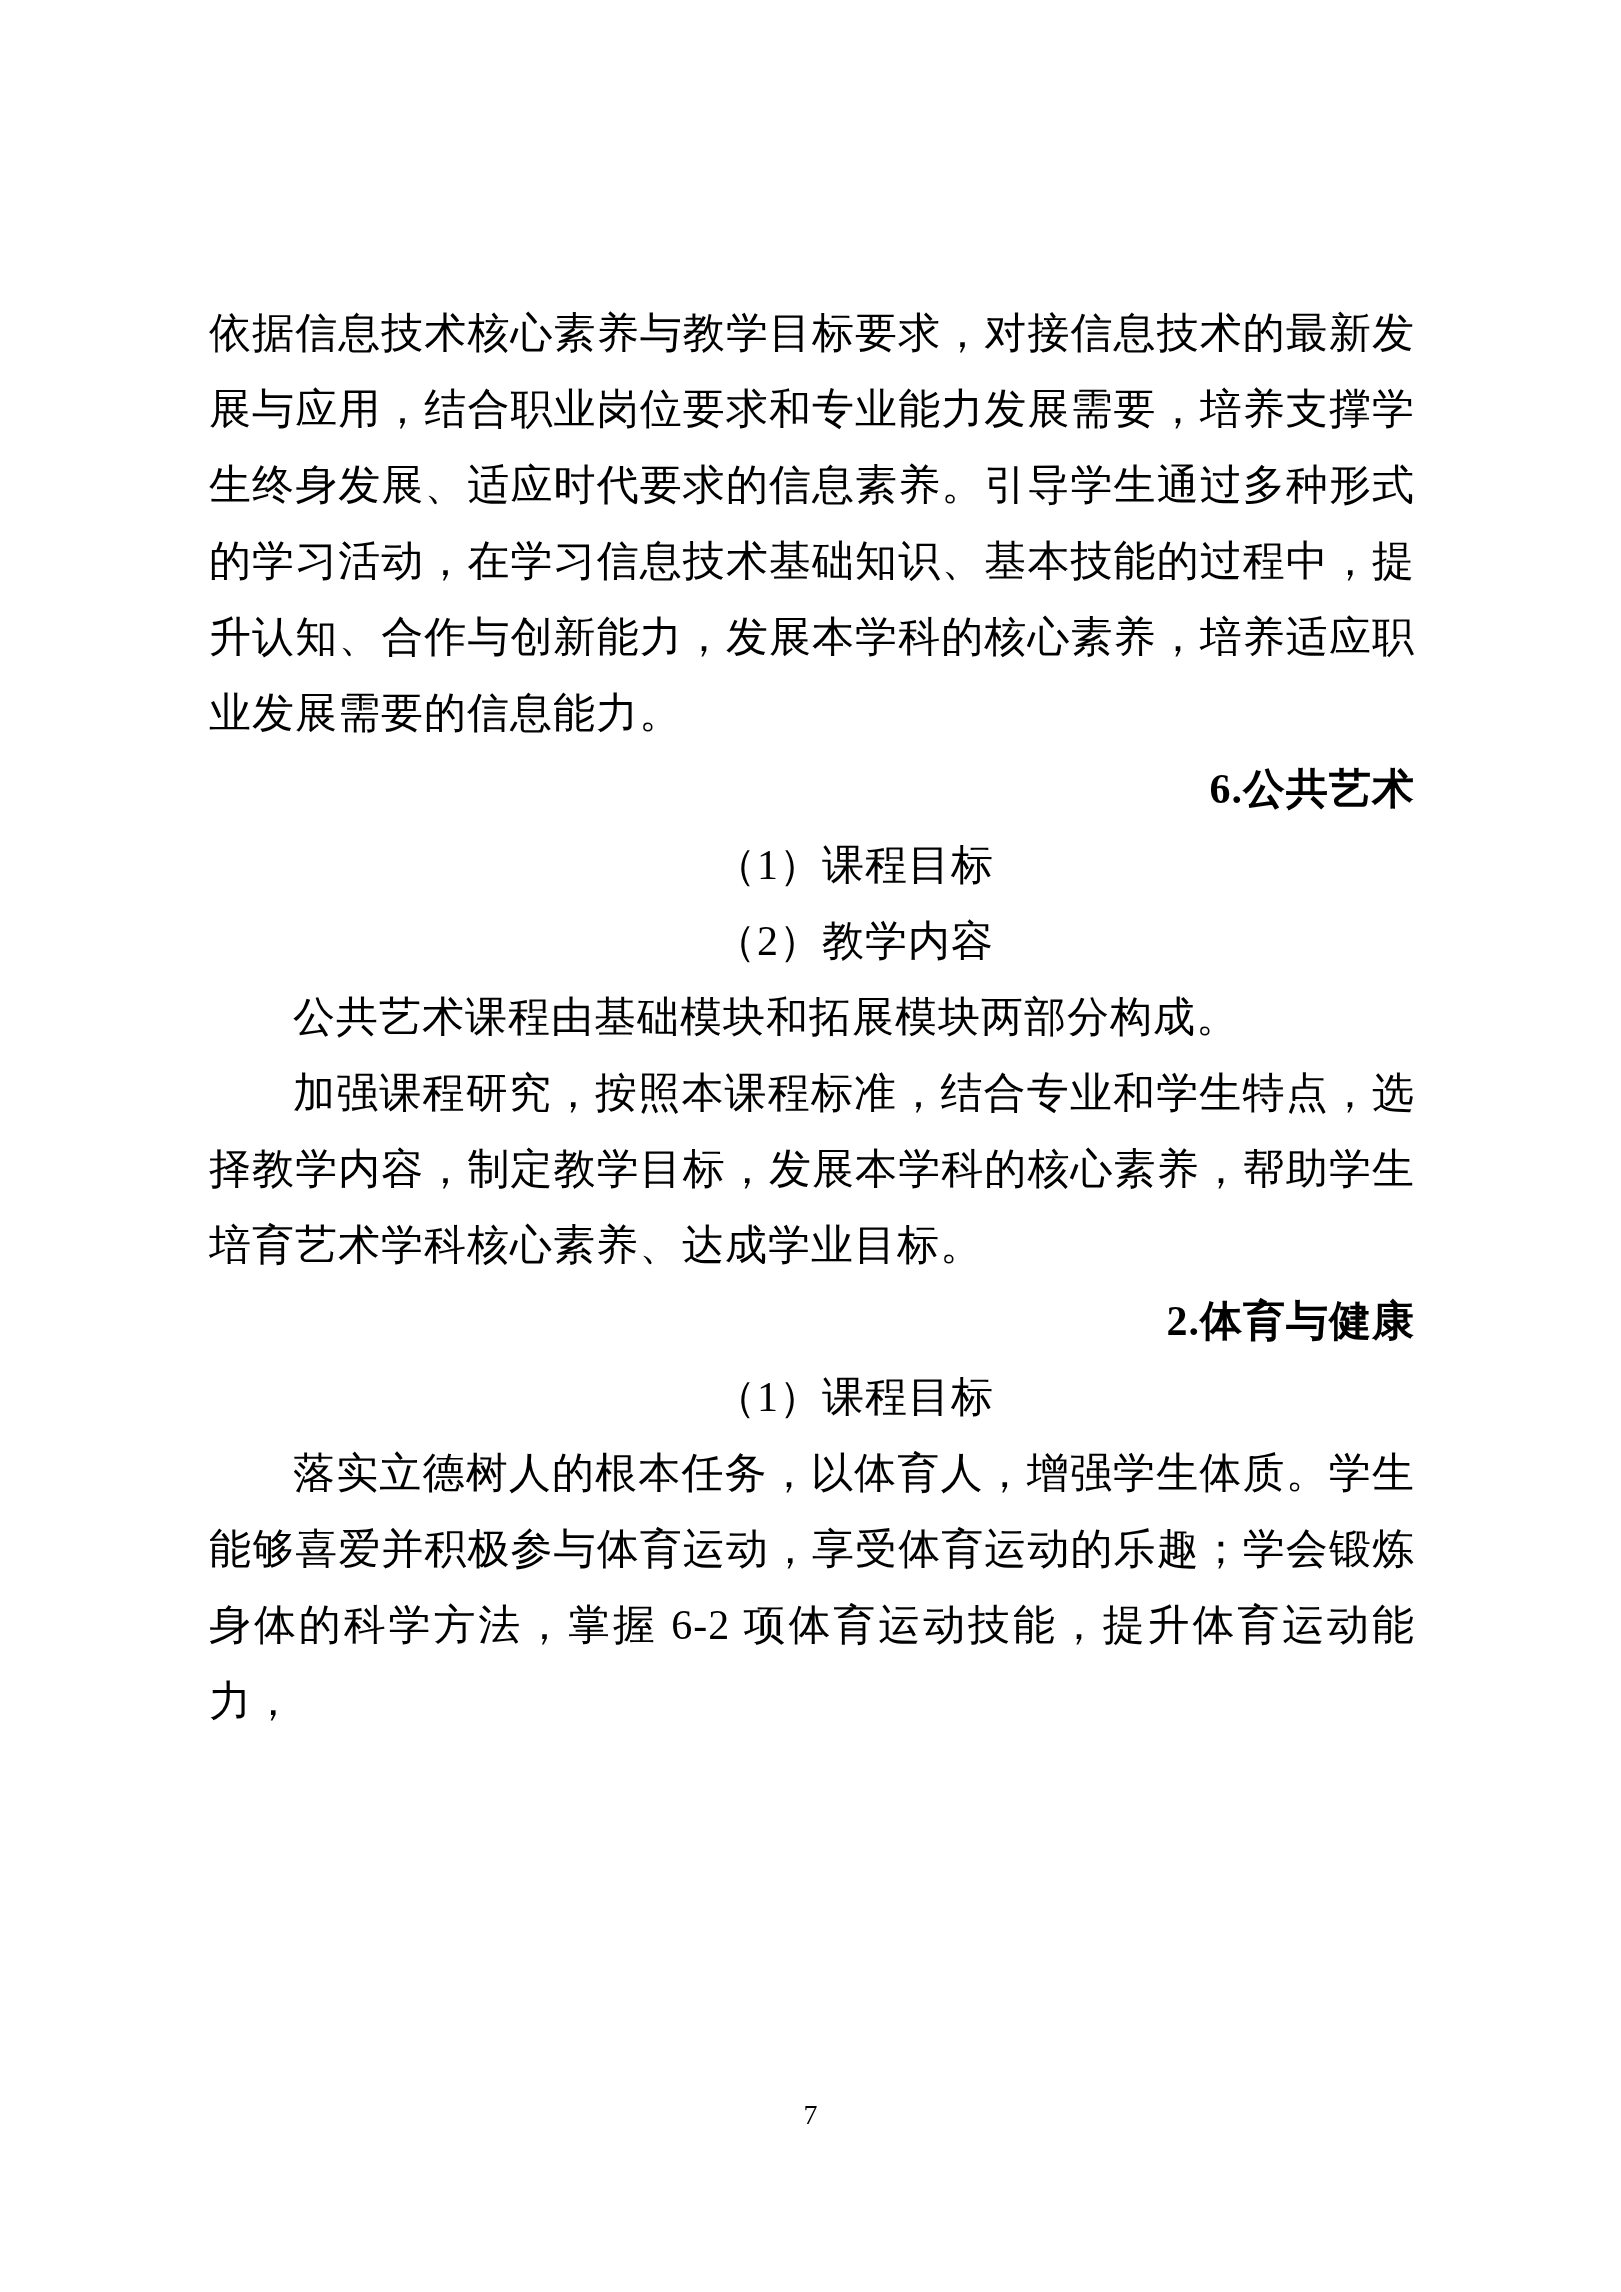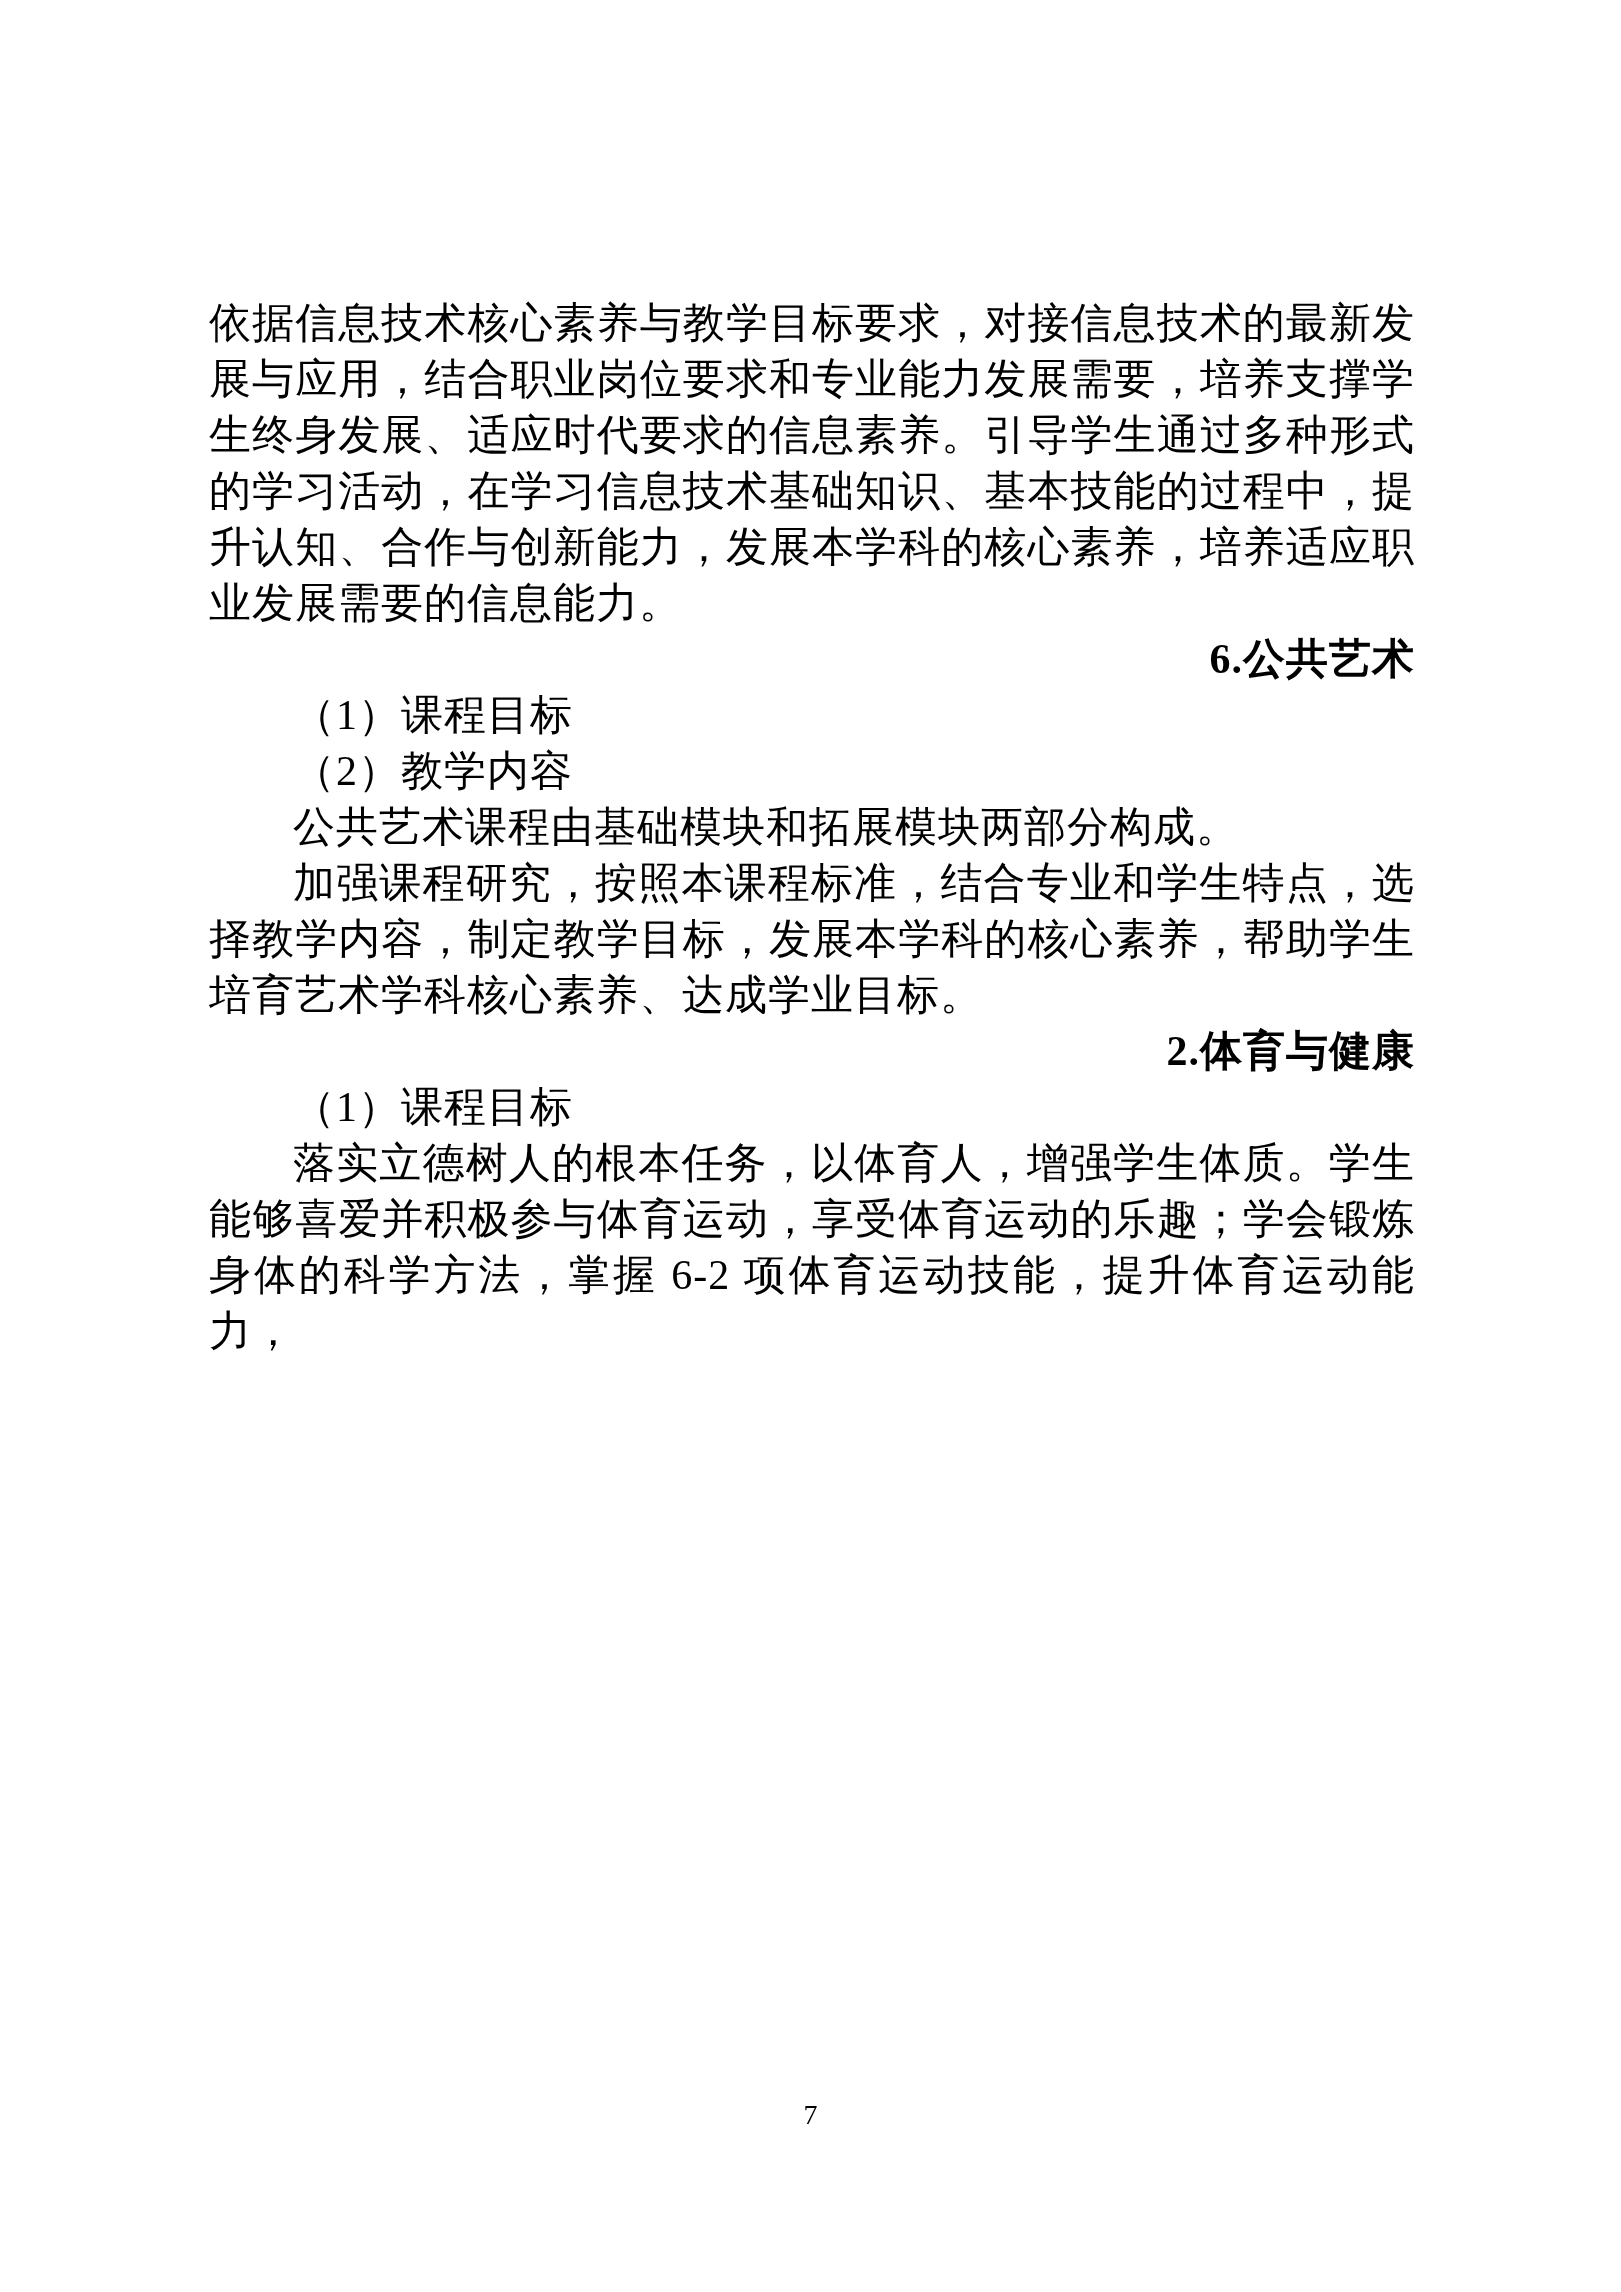--- a/index.html
+++ b/index.html
@@ -15,21 +15,21 @@
     overflow: hidden;
     font-family: "Liberation Serif", "DejaVu Serif", serif;
     color: #000000;
   }
   .content {
     position: absolute;
     left: 209px;
     top: 295px;
     width: 1206px;
     font-size: 42px;
-    line-height: 56px;
+    line-height: 76px;
     text-align: justify;
     text-justify: inter-character;
     letter-spacing: 1px;
   }
   .content p {
     margin: 0;
     padding: 0;
     word-break: break-all;
   }
   p.body {
@@ -38,21 +38,21 @@
   p.body-continued {
     text-indent: 0;
   }
   p.heading {
     font-weight: 700;
     text-indent: 2em;
     text-align: right;
   }
   p.subheading {
     text-indent: 2em;
-    text-align: left;
+    text-align: center;
   }
   .page-number {
     position: absolute;
     top: 2098px;
     left: 0;
     width: 100%;
     text-align: center;
     font-size: 28px;
     line-height: 33px;
   }

